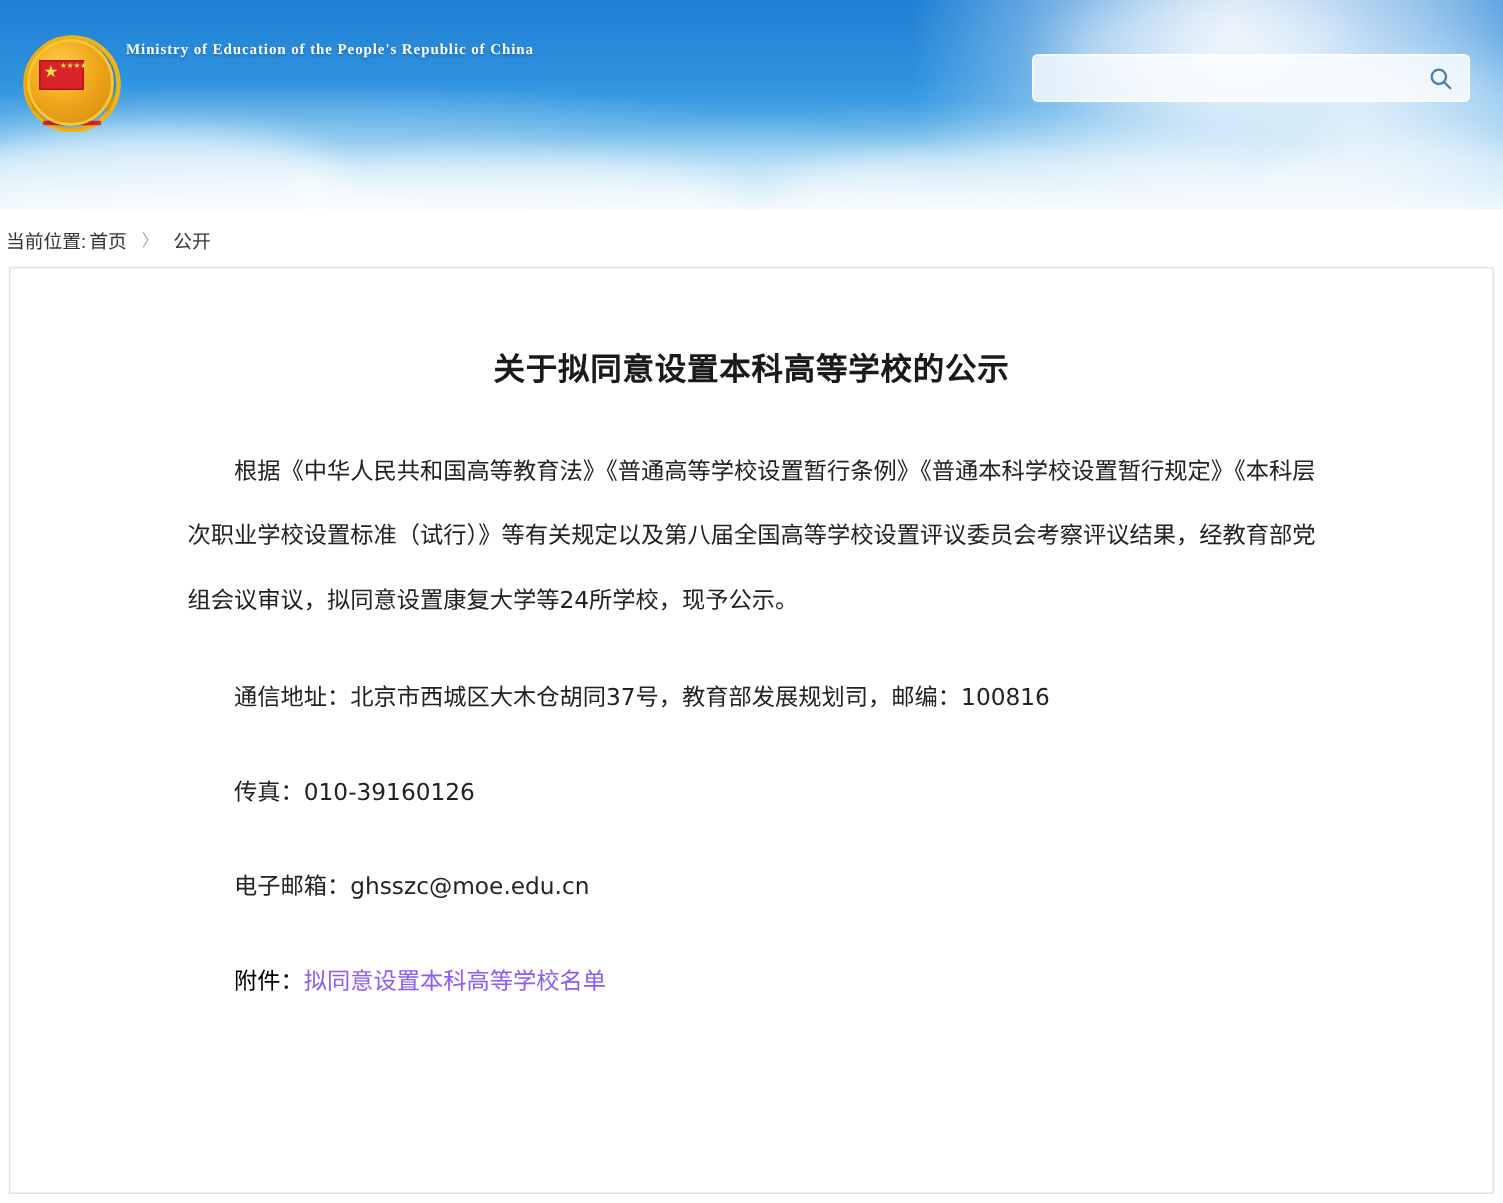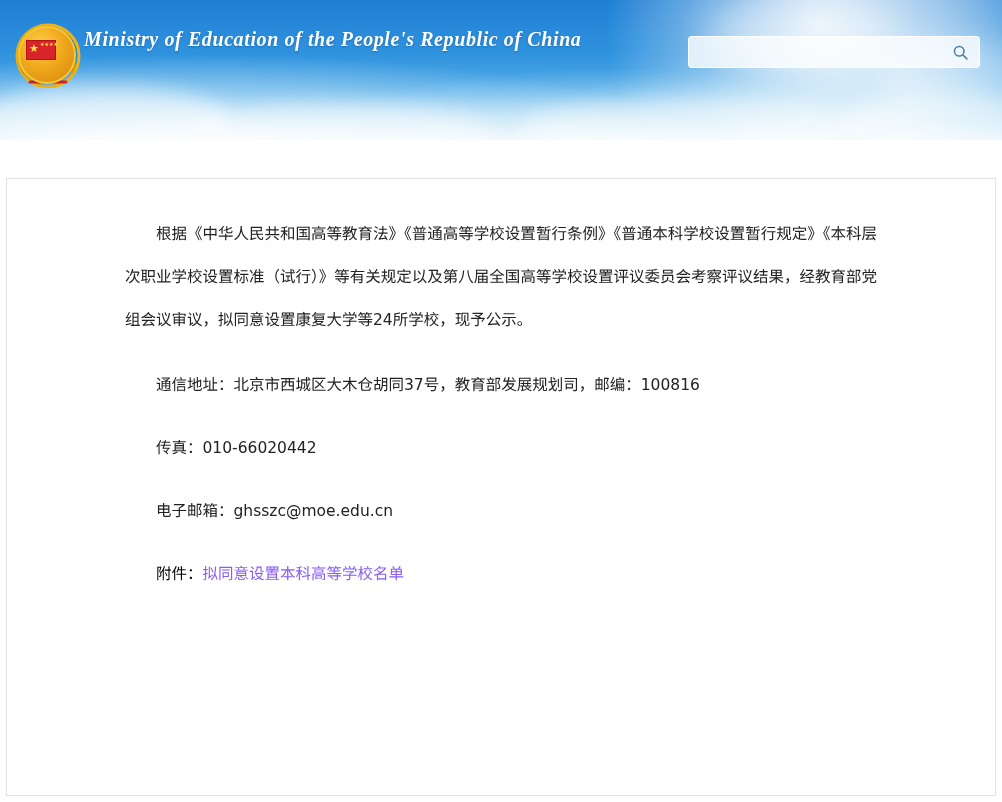--- a/index.html
+++ b/index.html
@@ -102,23 +102,22 @@
     font-weight: bold;
     color: #ffffff;
     letter-spacing: 1px;
     text-shadow: 0 2px 3px rgba(0,60,120,0.45);
     line-height: 46px;
     white-space: nowrap;
   }
   .title-en {
     margin-top: 6px;
     font-family: "Liberation Serif", "DejaVu Serif", serif;
-    font-size: 20px;
+    font-size: 10px;
     font-weight: bold;
-    font-style: italic;
     color: #ffffff;
     letter-spacing: 0.6px;
     text-shadow: 0 1px 2px rgba(0,60,120,0.4);
     white-space: nowrap;
   }
 
   
   .search-box {
     position: absolute;
     right: 22px;
@@ -274,28 +273,35 @@
       <input class="search-input" type="text" value="" placeholder="" style="">
       <button class="search-btn">
         <svg width="17" height="17" viewBox="0 0 20 20" aria-hidden="true">
           <circle cx="8.5" cy="8.5" r="5.6" fill="none" stroke="#4a7fa8" stroke-width="1.8"></circle>
           <line x1="12.8" y1="12.8" x2="17.5" y2="17.5" stroke="#4a7fa8" stroke-width="1.8" stroke-linecap="round"></line>
         </svg>
       </button>
     </div>
   </div>
 
+  <div class="breadcrumb">
+    <span class="bc-label">当前位置:</span>
+    <a class="bc-link" href="#">首页</a>
+    <span class="bc-sep">〉</span>
+    <a class="bc-link" href="#">公开</a>
+  </div>
 
   <div class="card">
 
+    <h1 class="doc-title">关于拟同意设置本科高等学校的公示</h1>
 
     <div class="doc-body">
       <p class="indent">根据《中华人民共和国高等教育法》《普通高等学校设置暂行条例》《普通本科学校设置暂行规定》《本科层次职业学校设置标准（试行）》等有关规定以及第八届全国高等学校设置评议委员会考察评议结果，经教育部党组会议审议，拟同意设置康复大学等24所学校，现予公示。</p>
       <p class="indent tight">通信地址：北京市西城区大木仓胡同37号，教育部发展规划司，邮编：100816</p>
-      <p class="indent tight">传真：010-66020442</p>
+      <p class="indent tight">传真：010-39160126</p>
       <p class="indent tight">电子邮箱：ghsszc@moe.edu.cn</p>
       <p class="indent tight">
         <span class="attach-label">附件：</span><a class="attach-link" href="#">拟同意设置本科高等学校名单</a>
       </p>
     </div>
 
   </div>
 
   <div class="bottom-strip"></div>
 </div>

